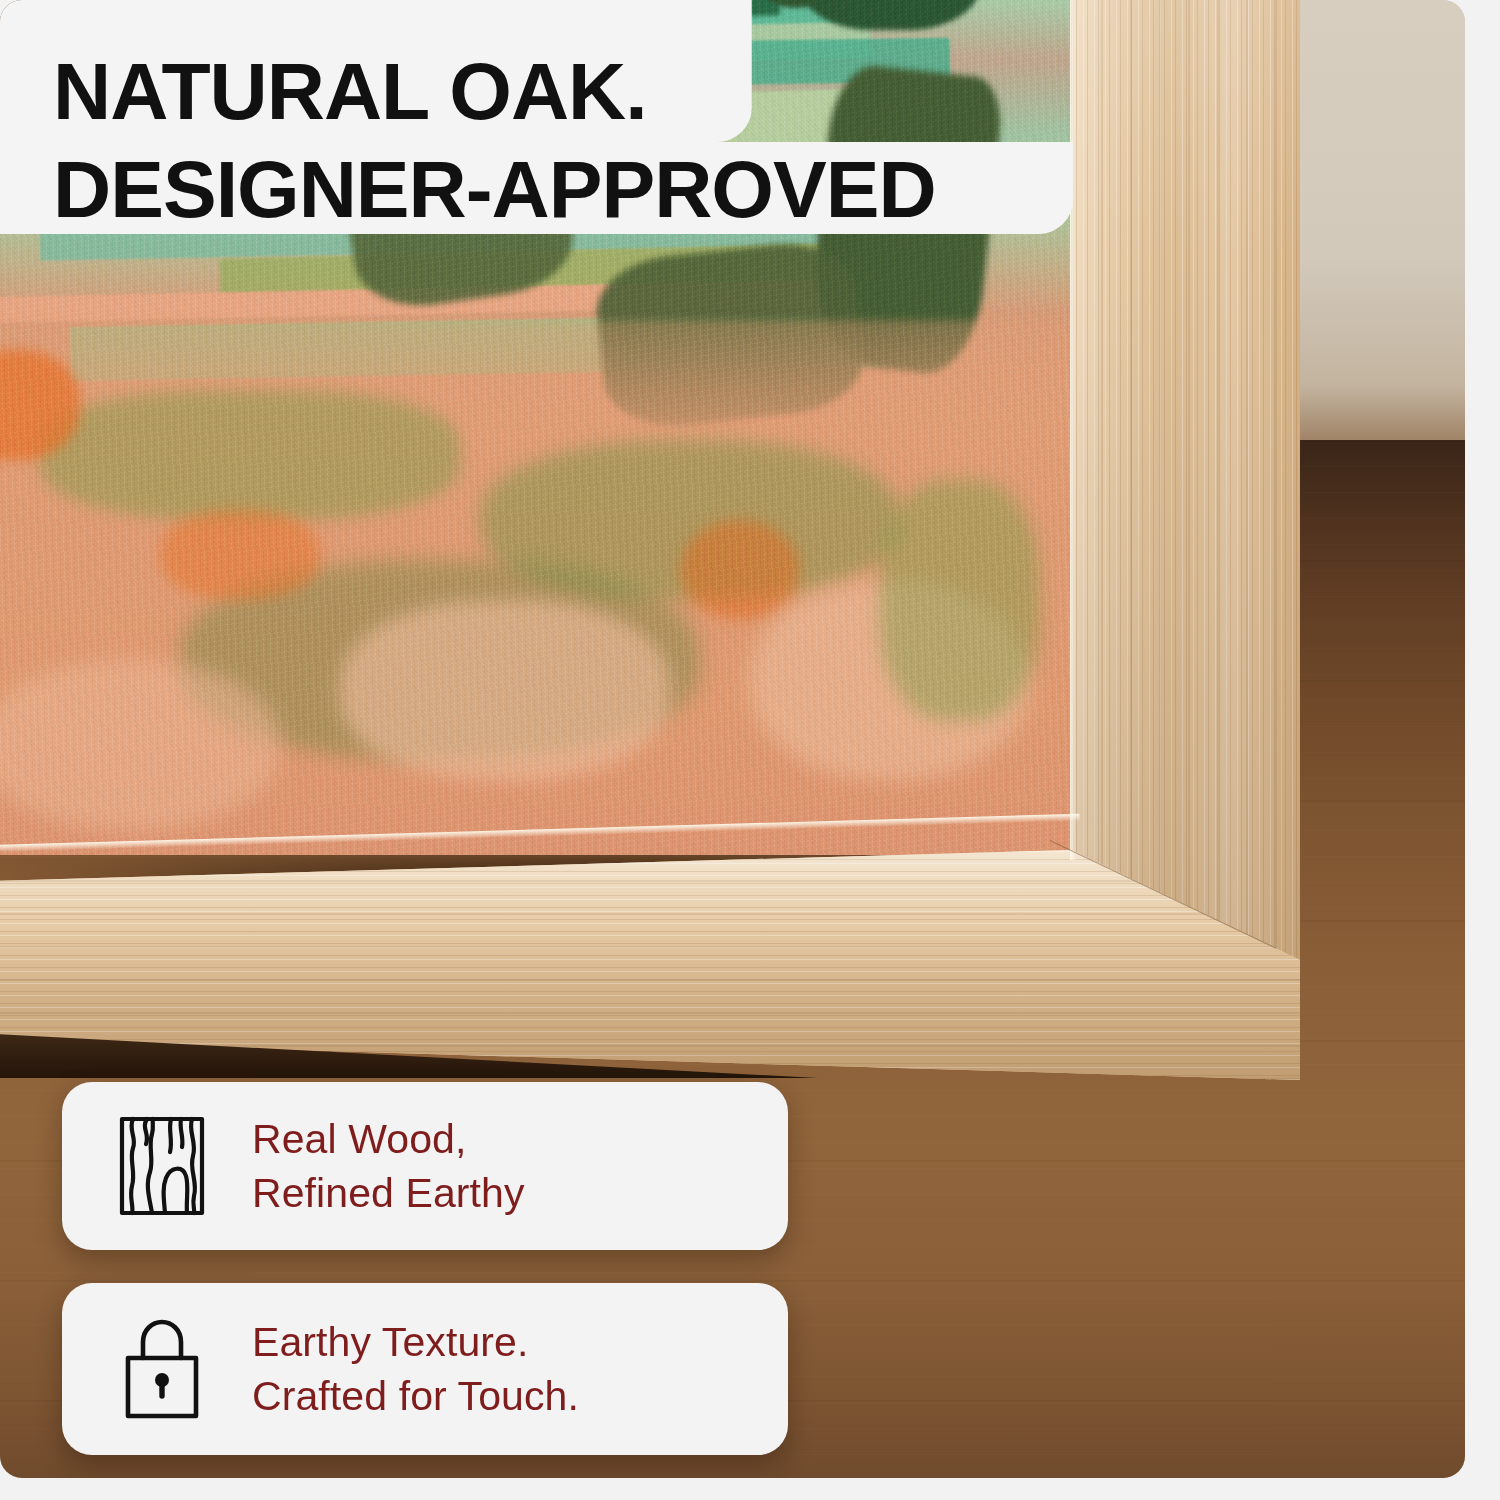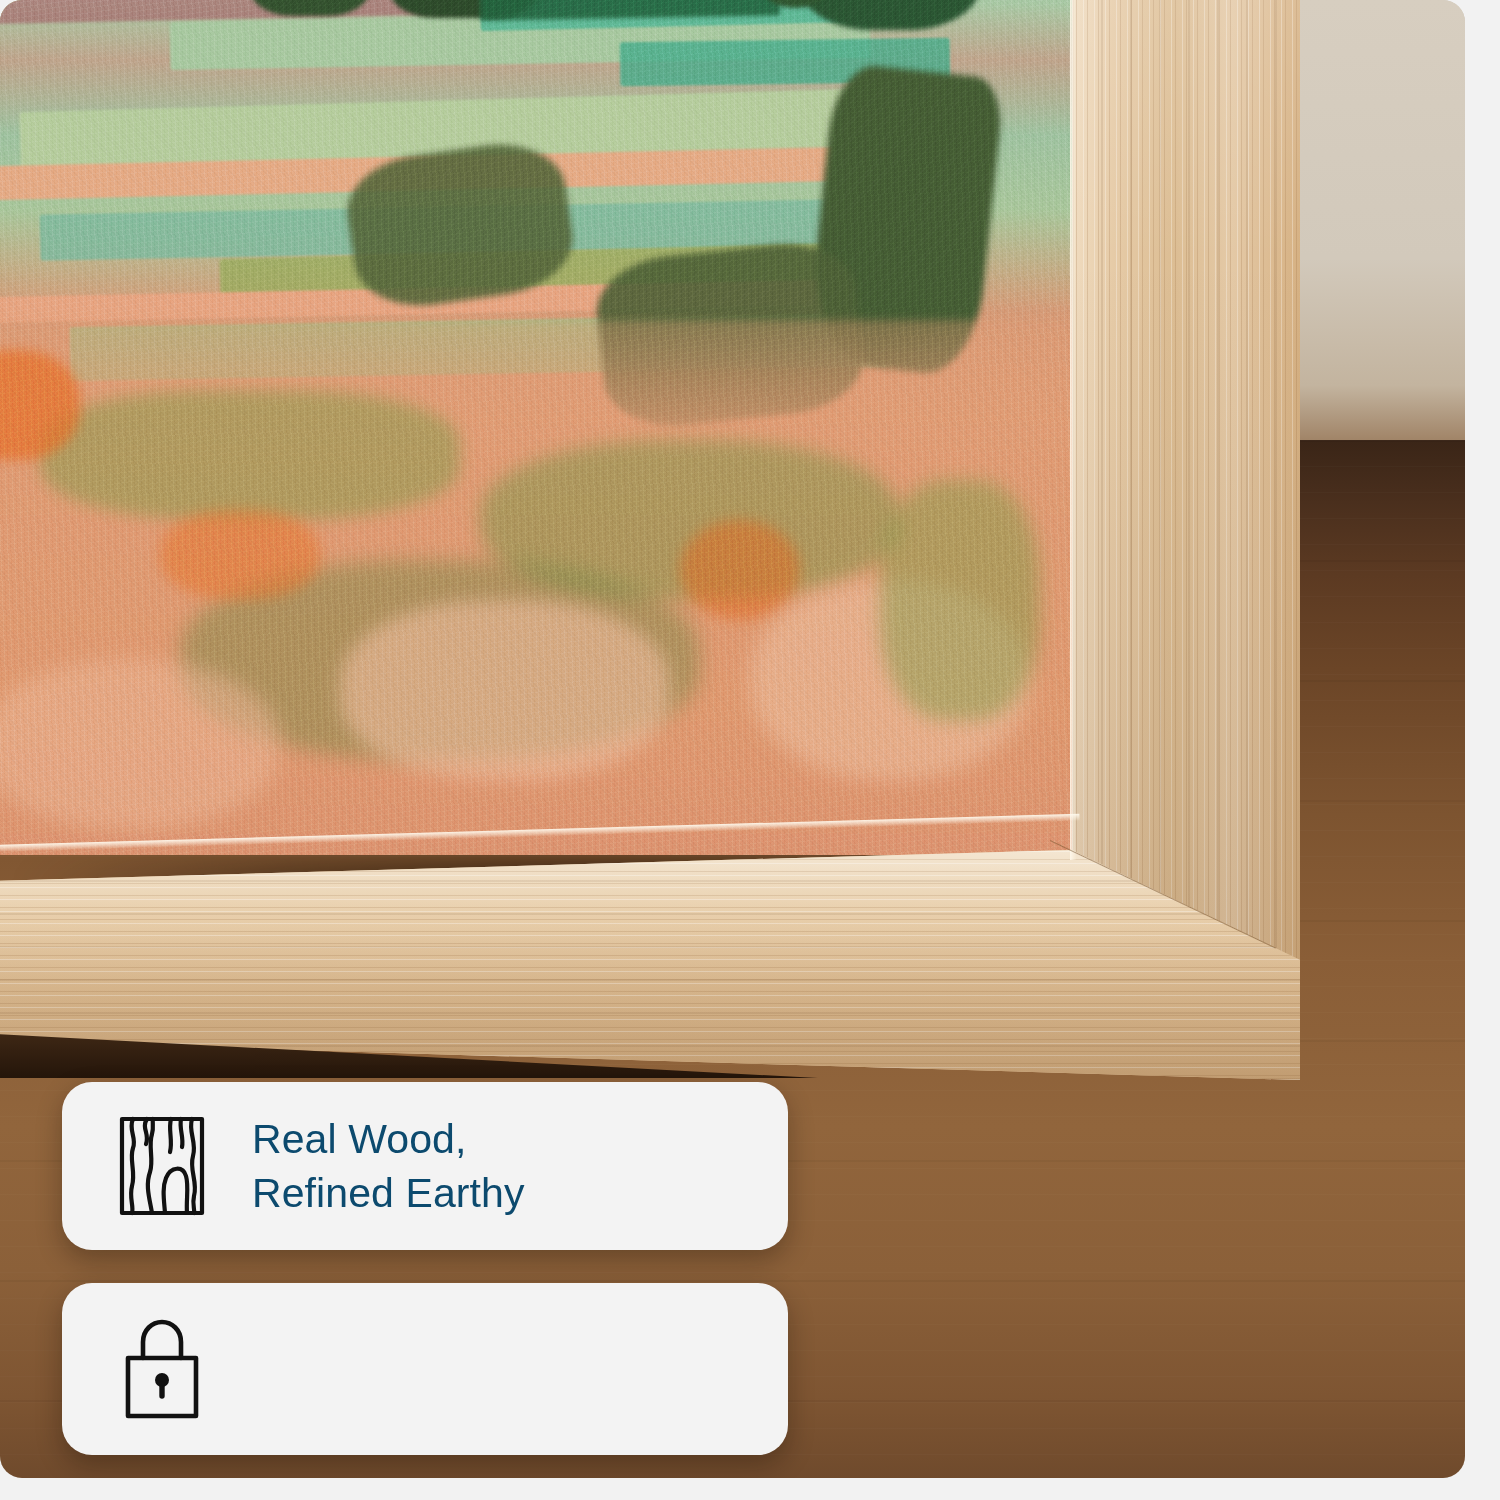--- a/index.html
+++ b/index.html
@@ -263,21 +263,21 @@
     box-shadow:0 10px 26px rgba(20,10,4,.30);
   }
   .card-2{ height:172px; }
   .card-icon{
     width:104px; height:104px;
     flex:0 0 104px;
     display:flex; align-items:center; justify-content:center;
   }
   .card-text{
     margin-left:38px;
-    color:#0c4a6e;
+    color:#7f1d1d;
     font-size:41px;
     line-height:54px;
     font-weight:400;
     letter-spacing:.1px;
   }
   .card-text span{ display:block; }
 
   svg{ display:block; }
 </style>
 </head>
@@ -340,20 +340,24 @@
       </div>
       <div class="rail-bottom oak-h">
         <div class="rail-shade"></div>
       </div>
       <div class="lip-v"></div>
       <div class="lip-h"></div>
       <div class="mitre"></div>
       <div class="frame-edge"></div>
     </div>
 
+    <div class="headline">
+      <div class="hl-row hl-1">NATURAL OAK.</div>
+      <div class="hl-row hl-2">DESIGNER-APPROVED</div>
+    </div>
 
     <div class="cards">
 
       <div class="card">
         <div class="card-icon">
           <svg width="86" height="100" viewBox="0 0 86 100" fill="none" stroke="#111" stroke-width="4.2" stroke-linecap="round" stroke-linejoin="round">
             <rect x="3" y="3" width="80" height="94"></rect>
             <path d="M14 3 C9 14, 18 22, 14 32 C10 44, 17 56, 13 70 C10 82, 15 90, 13 97"></path>
             <path d="M28 3 C22 12, 31 18, 27 28"></path>
             <path d="M33 97 C31 84, 26 70, 31 56 C35 44, 29 30, 33 18 C35 11, 33 7, 34 3"></path>
@@ -371,17 +375,21 @@
 
       <div class="card card-2">
         <div class="card-icon">
           <svg width="86" height="102" viewBox="0 0 86 102" fill="none" stroke="#111" stroke-width="4.6" stroke-linecap="round" stroke-linejoin="round">
             <path d="M24 40 V24 C24 12, 33 4, 43 4 C53 4, 62 12, 62 24 V40"></path>
             <rect x="9" y="40" width="68" height="58"></rect>
             <circle cx="43" cy="62" r="7" fill="#111" stroke="none"></circle>
             <path d="M43 66 V78" stroke-width="5.4"></path>
           </svg>
         </div>
+        <div class="card-text">
+          <span>Earthy Texture.</span>
+          <span>Crafted for Touch.</span>
+        </div>
       </div>
 
     </div>
   </div>
 </div>
 
 </body></html>

